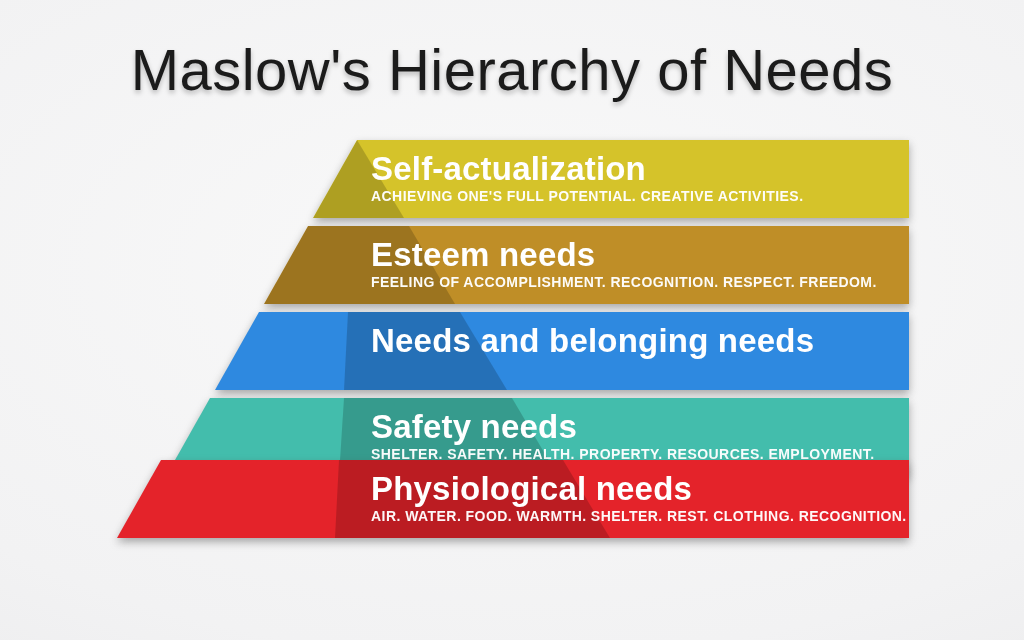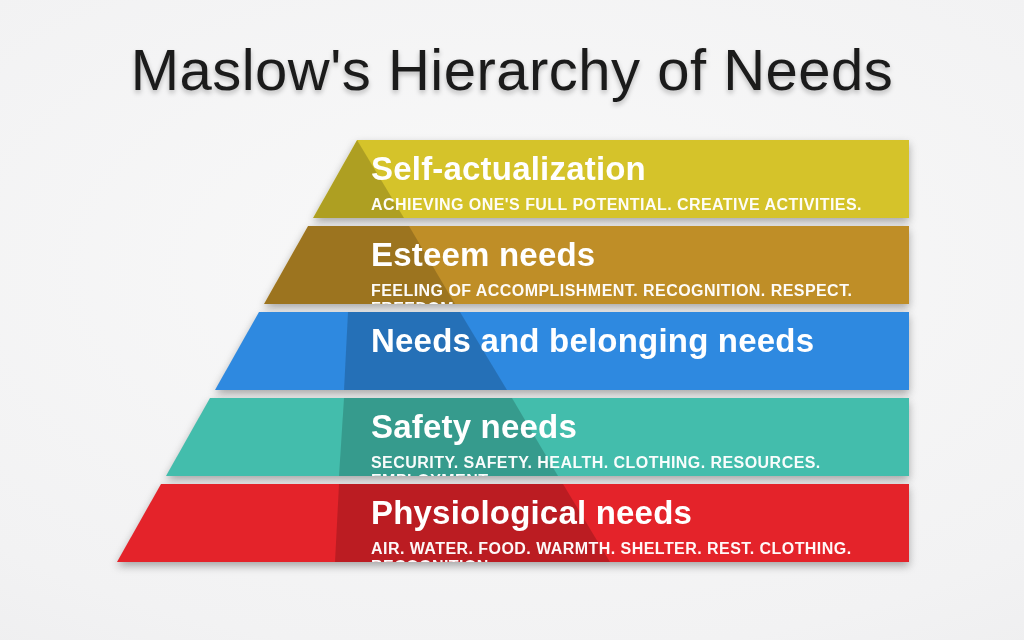--- a/index.html
+++ b/index.html
@@ -42,32 +42,32 @@
     padding-top:10px;
   }
   .lvl-name{
     font-size:33px;
     font-weight:700;
     line-height:1.15;
     color:#ffffff;
     letter-spacing:0.2px;
   }
   .lvl-desc{
-    margin-top:8px;
-    font-size:16px;
+    margin-top:0;
+    font-size:14px;
     font-weight:700;
     letter-spacing:0.45px;
     color:rgba(255,255,255,0.97);
   }
   
   .lvl-1{left:313px;top:140px;width:596px;}
   .lvl-2{left:264px;top:226px;width:645px;}
   .lvl-3{left:215px;top:312px;width:694px;}
   .lvl-4{left:166px;top:398px;width:743px;}
-  .lvl-5{left:117px;top:484px;width:792px;}
+  .lvl-5{left:117px;top:460px;width:792px;}
   .lvl-1 .txt{padding-left:58px;}
   .lvl-2 .txt{padding-left:107px;}
   .lvl-3 .txt{padding-left:156px;}
   .lvl-4 .txt{padding-left:205px;}
   .lvl-5 .txt{padding-left:254px;}
   
   .lvl-1 .shade{clip-path:polygon(44px 0, 91px 100%, 0 100%);}
   .lvl-2 .shade{clip-path:polygon(44px 0, 145px 0, 191px 100%, 0 100%);}
   .lvl-3 .shade{clip-path:polygon(133px 0, 245px 0, 292px 100%, 129px 100%);}
   .lvl-4 .shade{clip-path:polygon(178px 0, 346px 0, 392px 100%, 173px 100%);}
@@ -109,21 +109,21 @@
           <div class="lvl-name">Needs and belonging needs</div>
         </div>
       </div>
     </div>
 
     <div class="lvl lvl-4">
       <div class="bar" style="background-color: rgb(67, 189, 172);">
         <div class="shade" style="background-color: rgba(0, 0, 0, 0.18);"></div>
         <div class="txt">
           <div class="lvl-name">Safety needs</div>
-          <div class="lvl-desc">SECURITY. SAFETY. HEALTH. CLOTHING. RESOURCES. EMPLOYMENT.</div>
+          <div class="lvl-desc">SHELTER. SAFETY. HEALTH. PROPERTY. RESOURCES. EMPLOYMENT.</div>
         </div>
       </div>
     </div>
 
     <div class="lvl lvl-5">
       <div class="bar" style="background-color: rgb(228, 35, 42);">
         <div class="shade" style="background-color: rgba(0, 0, 0, 0.18);"></div>
         <div class="txt">
           <div class="lvl-name">Physiological needs</div>
           <div class="lvl-desc">AIR. WATER. FOOD. WARMTH. SHELTER. REST. CLOTHING. RECOGNITION.</div>

